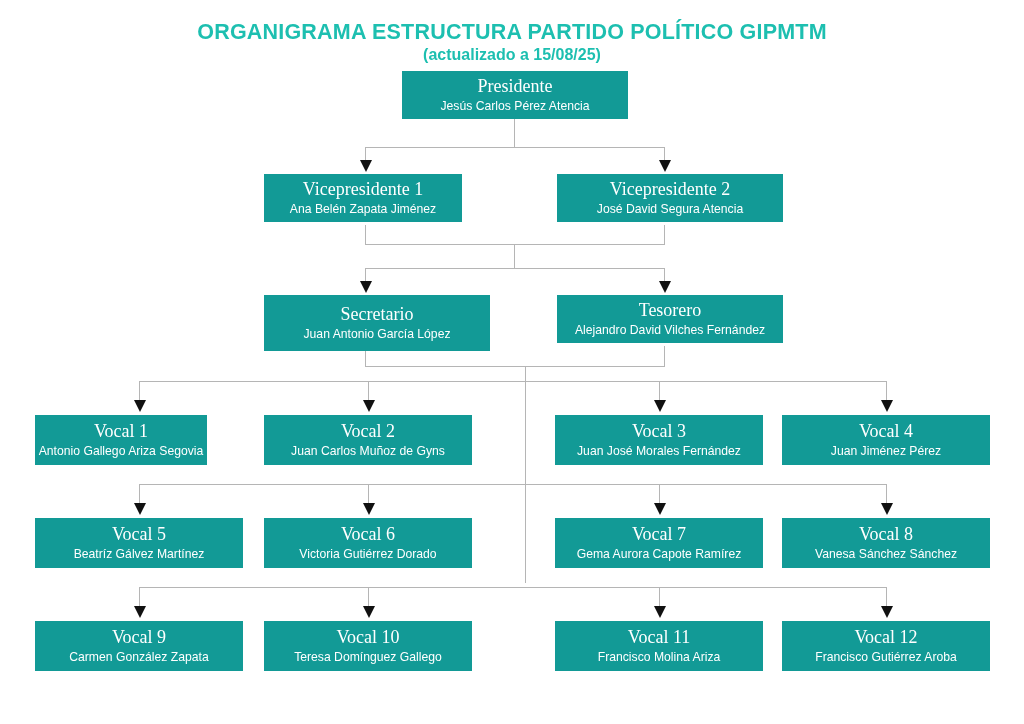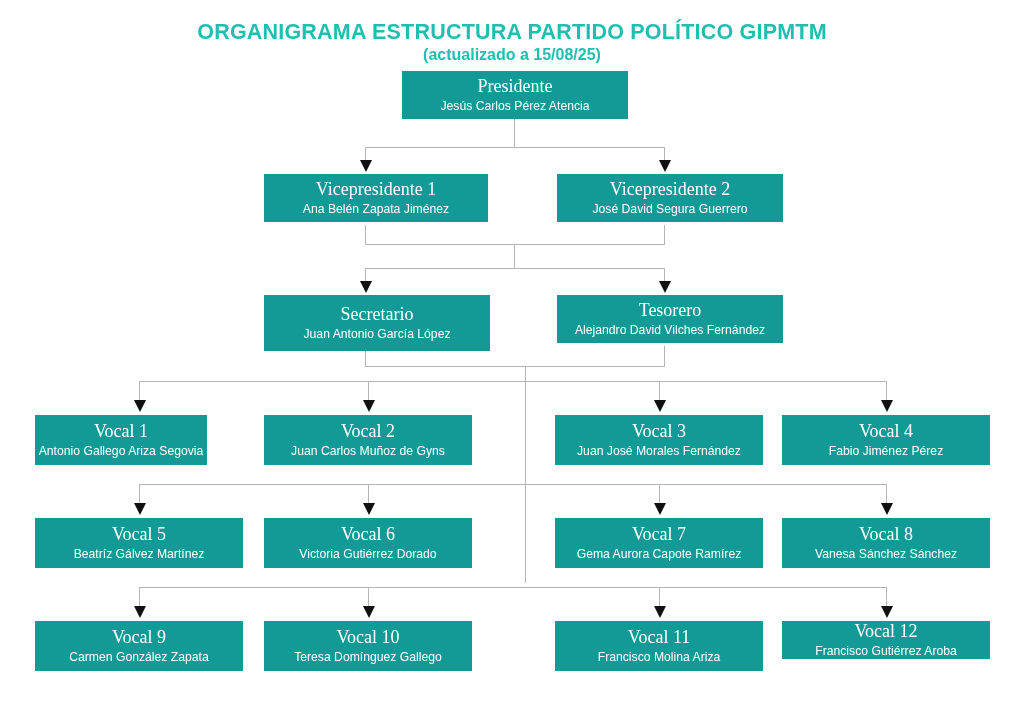--- a/index.html
+++ b/index.html
@@ -158,27 +158,27 @@
   <div class="arrow" style="left:134px; top:606px;"></div>
   <div class="arrow" style="left:363px; top:606px;"></div>
   <div class="arrow" style="left:654px; top:606px;"></div>
   <div class="arrow" style="left:881px; top:606px;"></div>
 
   <div class="node" style="left:402px; top:71px; width:226px; height:48px;">
     <span class="role">Presidente</span>
     <span class="person">Jesús Carlos Pérez Atencia</span>
   </div>
 
-  <div class="node" style="left:264px; top:174px; width:224px; height:48px;">
+  <div class="node" style="left:264px; top:174px; width:198px; height:48px;">
     <span class="role">Vicepresidente 1</span>
     <span class="person">Ana Belén Zapata Jiménez</span>
   </div>
   <div class="node" style="left:557px; top:174px; width:226px; height:48px;">
     <span class="role">Vicepresidente 2</span>
-    <span class="person">José David Segura Guerrero</span>
+    <span class="person">José David Segura Atencia</span>
   </div>
 
   <div class="node" style="left:264px; top:295px; width:226px; height:56px;">
     <span class="role">Secretario</span>
     <span class="person">Juan Antonio García López</span>
   </div>
   <div class="node" style="left:557px; top:295px; width:226px; height:48px;">
     <span class="role">Tesorero</span>
     <span class="person">Alejandro David Vilches Fernández</span>
   </div>
@@ -190,21 +190,21 @@
   <div class="node" style="left:264px; top:415px; width:208px; height:50px;">
     <span class="role">Vocal 2</span>
     <span class="person">Juan Carlos Muñoz de Gyns</span>
   </div>
   <div class="node" style="left:555px; top:415px; width:208px; height:50px;">
     <span class="role">Vocal 3</span>
     <span class="person">Juan José Morales Fernández</span>
   </div>
   <div class="node" style="left:782px; top:415px; width:208px; height:50px;">
     <span class="role">Vocal 4</span>
-    <span class="person">Fabio Jiménez Pérez</span>
+    <span class="person">Juan Jiménez Pérez</span>
   </div>
 
   <div class="node" style="left:35px; top:518px; width:208px; height:50px;">
     <span class="role">Vocal 5</span>
     <span class="person">Beatríz Gálvez Martínez</span>
   </div>
   <div class="node" style="left:264px; top:518px; width:208px; height:50px;">
     <span class="role">Vocal 6</span>
     <span class="person">Victoria Gutiérrez Dorado</span>
   </div>
@@ -222,18 +222,18 @@
     <span class="person">Carmen González Zapata</span>
   </div>
   <div class="node" style="left:264px; top:621px; width:208px; height:50px;">
     <span class="role">Vocal 10</span>
     <span class="person">Teresa Domínguez Gallego</span>
   </div>
   <div class="node" style="left:555px; top:621px; width:208px; height:50px;">
     <span class="role">Vocal 11</span>
     <span class="person">Francisco Molina Ariza</span>
   </div>
-  <div class="node" style="left:782px; top:621px; width:208px; height:38px;text-align:right;">
+  <div class="node" style="left:782px; top:621px; width:208px; height:50px;text-align:right;">
     <span class="role">Vocal 12</span>
     <span class="person">Francisco Gutiérrez Aroba</span>
   </div>
 
 </div>
 
 </body></html>

